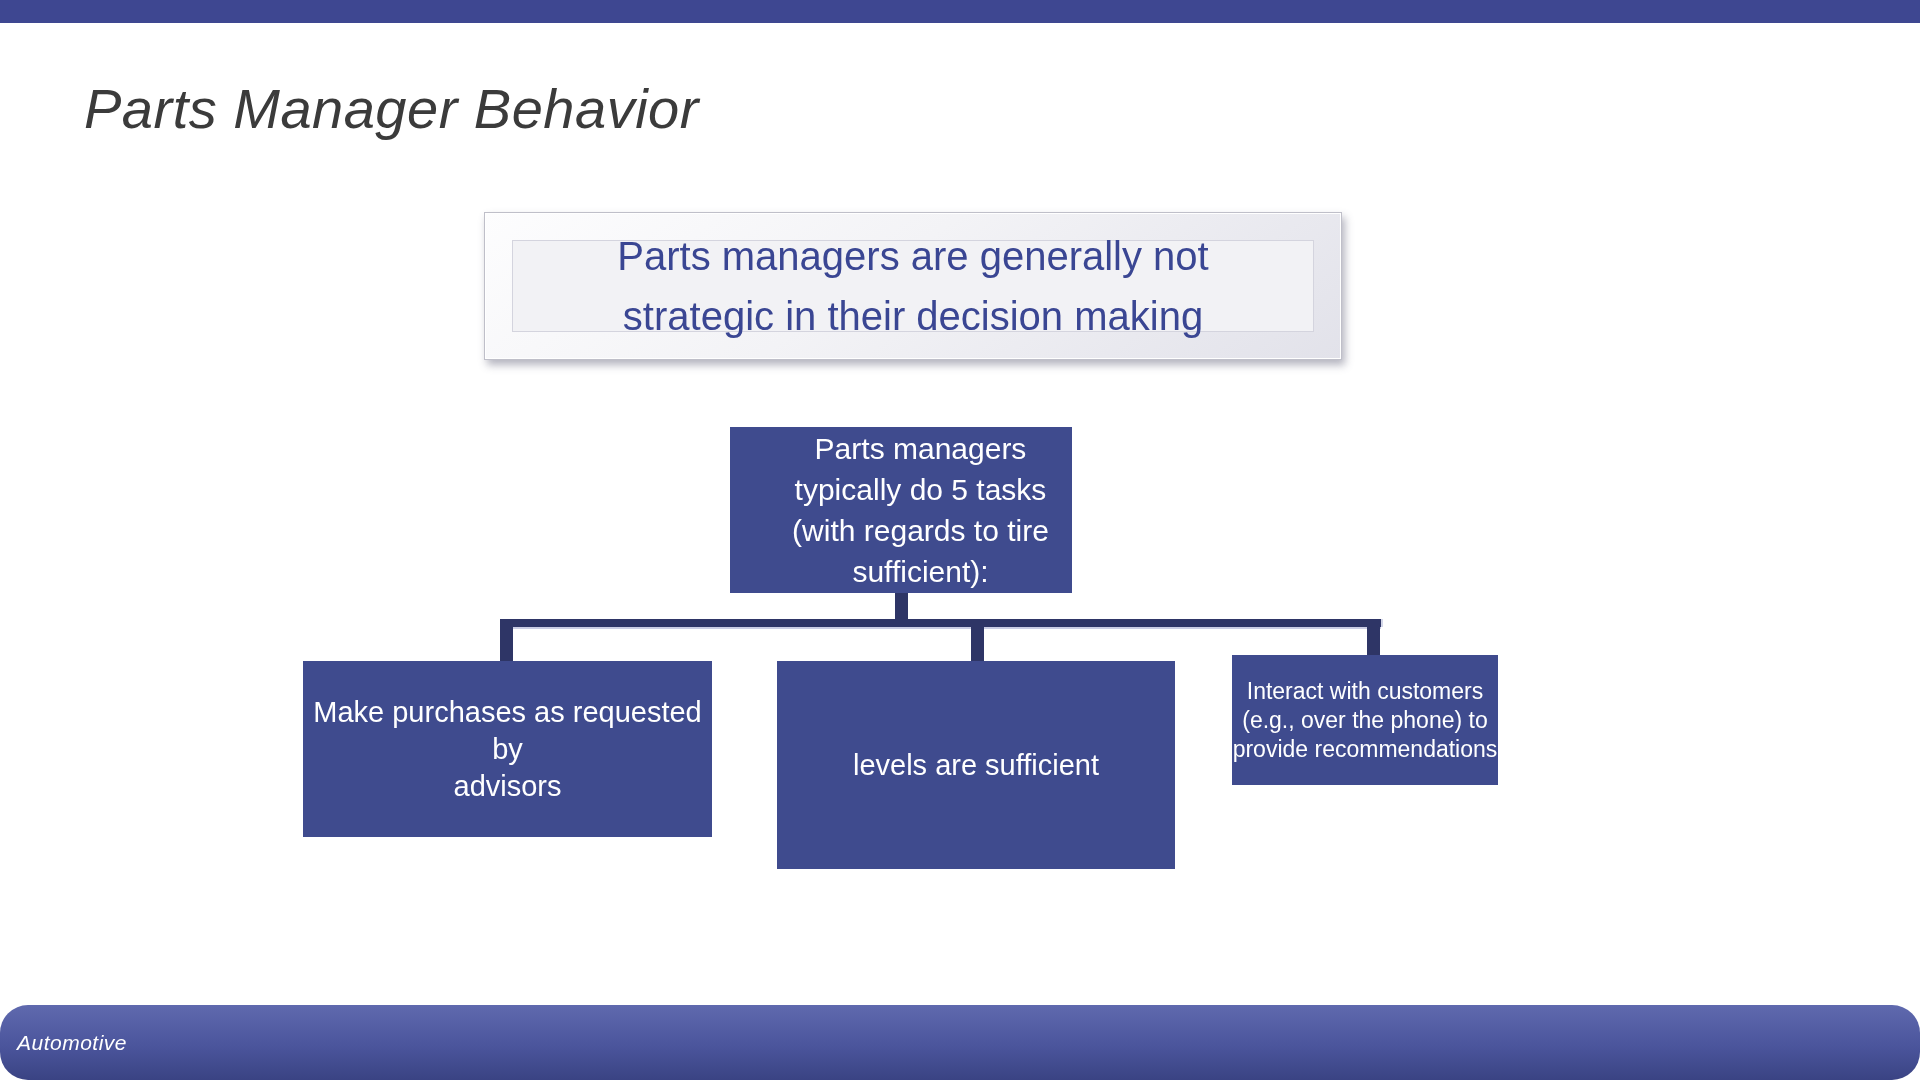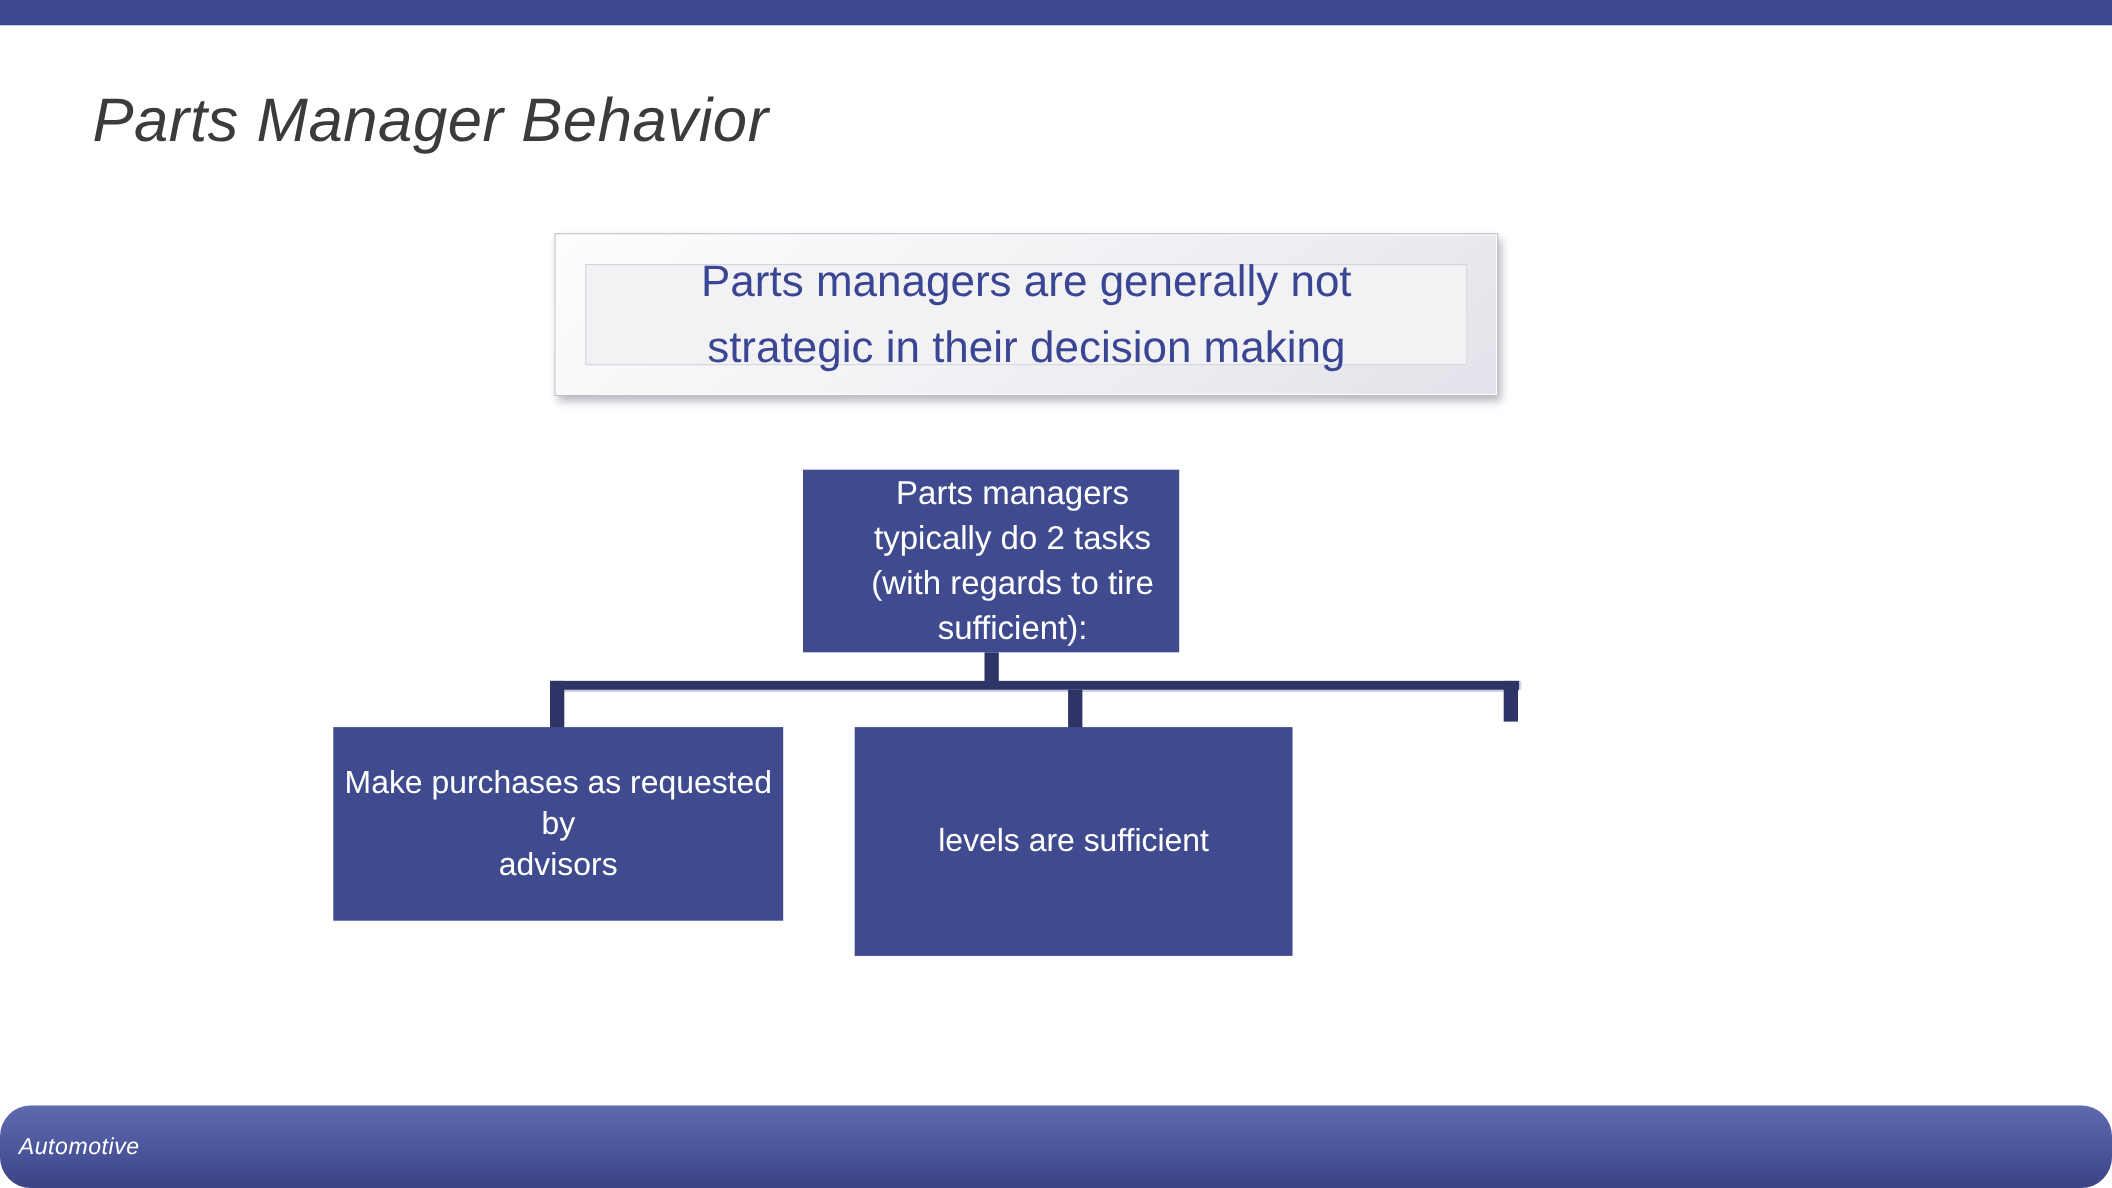--- a/index.html
+++ b/index.html
@@ -9,21 +9,21 @@
   }
   
   .top-bar{position:absolute;left:0;top:0;width:1920px;height:23px;background:#3E4791;}
   
   .slide-title{
     position:absolute;left:84px;top:78px;
     font-size:56px;font-style:italic;color:#3b3b3b;letter-spacing:.5px;line-height:1.1;
   }
   
   .callout{
-    position:absolute;left:504px;top:212px;width:858px;height:148px;box-sizing:border-box;
+    position:absolute;left:484px;top:212px;width:858px;height:148px;box-sizing:border-box;
     padding:27px;border:1px solid #bfbfc9;
     background:linear-gradient(145deg,#fdfdfe 0%,#f3f3f6 45%,#e2e2ea 100%);
     box-shadow:3px 5px 8px rgba(90,90,115,.45), inset 0 0 0 1px #ffffff;
   }
   .callout-inner{
     width:100%;height:100%;box-sizing:border-box;background:#f2f2f5;border:1px solid #d4d4de;
     display:flex;align-items:center;justify-content:center;
   }
   .callout-text{
     width:680px;text-align:center;font-size:40px;line-height:60px;color:#3A4693;
@@ -77,37 +77,44 @@
 
   <div class="conn conn-stub"></div>
   <div class="conn conn-hline"></div>
   <div class="conn conn-drop-left"></div>
   <div class="conn conn-drop-mid"></div>
   <div class="conn conn-drop-right"></div>
 
   <div class="flow-box flow-root">
     <div>
         <div>Parts managers</div>
-        <div>typically do 2 tasks</div>
+        <div>typically do 5 tasks</div>
         <div>(with regards to tire</div>
         <div>sufficient):</div>
       </div>
   </div>
 
   <div class="flow-box flow-child-1">
     <div>
         <div>Make purchases as requested by</div>
         <div>advisors</div>
       </div>
   </div>
 
   <div class="flow-box flow-child-2">
     <div>
         <div>levels are sufficient</div>
       </div>
   </div>
 
+  <div class="flow-box flow-child-3">
+    <div>
+        <div>Interact with customers</div>
+        <div>(e.g., over the phone) to</div>
+        <div>provide recommendations</div>
+      </div>
+  </div>
 
   <div class="footer-bar">
     <div class="footer-label">Automotive</div>
   </div>
 
 </div>
 
 </body></html>

